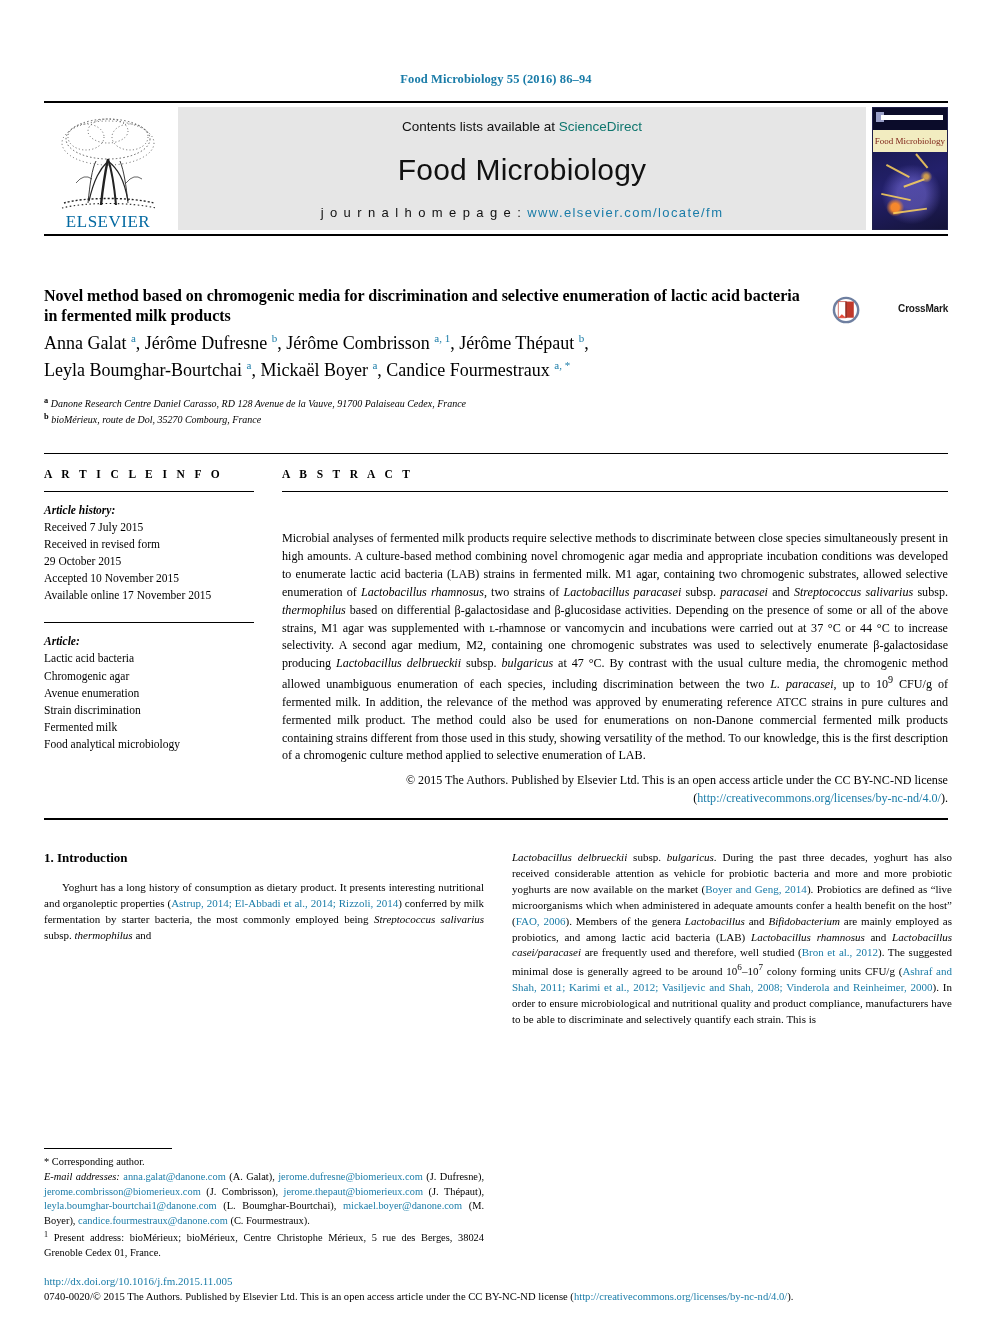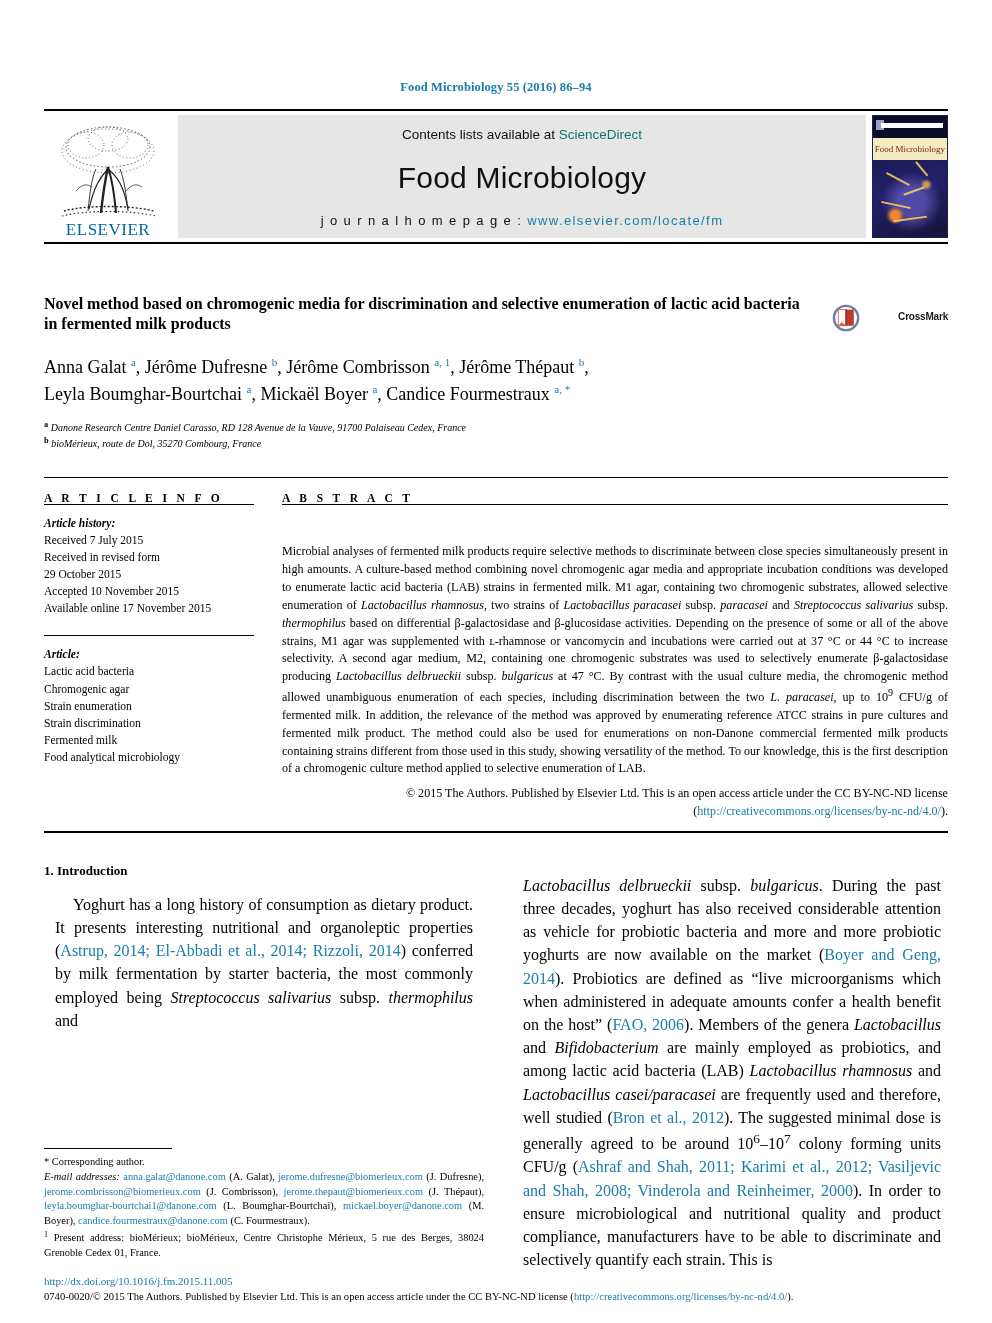--- a/index.html
+++ b/index.html
@@ -13,21 +13,21 @@
     font-family: "Liberation Serif", "DejaVu Serif", serif;
     color: #000;
     position: relative;
     overflow: hidden;
   }
   .page {
     position: relative;
     width: 992px;
     height: 1323px;
     box-sizing: border-box;
-    padding: 8px 44px;
+    padding: 0 44px;
   }
 
   
   .running-head {
     text-align: center;
     color: #1a7ca8;
     font-size: 12.5px;
     font-weight: bold;
     padding-top: 72px;
     letter-spacing: .1px;
@@ -163,21 +163,21 @@
     padding-top: 13px;
     letter-spacing: -.2px;
     margin-left: 33px;
   }
 
   
   .authors {
     font-family: "Liberation Serif", serif;
     font-size: 18px;
     line-height: 1.52;
-    margin-top: 16px;
+    margin-top: 0;
     max-width: 790px;
   }
   .authors sup { color: #1a7ca8; font-size: 11px; }
   .affils {
     margin-top: 10px;
     font-size: 10px;
     font-style: italic;
     line-height: 1.5;
   }
   .affils sup { font-style: normal; font-weight: bold; }
@@ -191,21 +191,21 @@
     padding-top: 14px;
     padding-bottom: 10px;
   }
   .col-info { width: 210px; flex: none; padding-right: 28px; }
   .col-abs  { flex: 1 1 auto; }
   .sec-head {
     font-family: "Liberation Serif", serif;
     font-size: 11.5px;
     font-weight: bold;
     letter-spacing: 3.4px;
-    margin-bottom: 0;
+    margin-bottom: 11px;
   }
   .rule { border-top: 1.5px solid #000; margin-bottom: 10px; }
   .info-block { font-size: 11.5px; line-height: 1.48; }
   .info-block .lbl { font-style: italic; font-weight: bold; }
   .info-gap { height: 18px; }
   .abstract-text {
     font-size: 12.1px;
     line-height: 1.475;
     text-align: justify;
     margin-top: 38px;
@@ -226,25 +226,25 @@
     gap: 28px;
   }
   .bcol { width: 440px; flex: none; }
   .h1 {
     font-family: "Liberation Serif", serif;
     font-size: 13px;
     font-weight: bold;
     margin: 0 0 14px 0;
   }
   .para {
-    font-size: 16px;
+    font-size: 11px;
     line-height: 1.45;
     text-align: justify;
     text-indent: 18px;
-    margin: 11px;
+    margin: 0;
   }
   .para i { font-style: italic; }
 
   
   .footnote-area {
     position: absolute;
     left: 44px;
     width: 440px;
     bottom: 62px;
   }
@@ -359,21 +359,21 @@
         <div>29 October 2015</div>
         <div>Accepted 10 November 2015</div>
         <div>Available online 17 November 2015</div>
       </div>
       <div class="info-gap"></div>
       <div class="rule"></div>
       <div class="info-block">
         <div class="lbl">Article:</div>
         <div>Lactic acid bacteria</div>
         <div>Chromogenic agar</div>
-        <div>Strain enumeration</div>
+        <div>Avenue enumeration</div>
         <div>Strain discrimination</div>
         <div>Fermented milk</div>
         <div>Food analytical microbiology</div>
       </div>
     </div>
 
     <div class="col-abs">
       <div class="sec-head">A B S T R A C T</div>
       <div class="rule"></div>
       <div class="abstract-text">Microbial analyses of fermented milk products require selective methods to discriminate between close species simultaneously present in high amounts. A culture-based method combining novel chromogenic agar media and appropriate incubation conditions was developed to enumerate lactic acid bacteria (LAB) strains in fermented milk. M1 agar, containing two chromogenic substrates, allowed selective enumeration of <i>Lactobacillus rhamnosus</i>, two strains of <i>Lactobacillus paracasei</i> subsp. <i>paracasei</i> and <i>Streptococcus salivarius</i> subsp. <i>thermophilus</i> based on differential β-galactosidase and β-glucosidase activities. Depending on the presence of some or all of the above strains, M1 agar was supplemented with ʟ-rhamnose or vancomycin and incubations were carried out at 37 °C or 44 °C to increase selectivity. A second agar medium, M2, containing one chromogenic substrates was used to selectively enumerate β-galactosidase producing <i>Lactobacillus delbrueckii</i> subsp. <i>bulgaricus</i> at 47 °C. By contrast with the usual culture media, the chromogenic method allowed unambiguous enumeration of each species, including discrimination between the two <i>L. paracasei</i>, up to 10<sup>9</sup> CFU/g of fermented milk. In addition, the relevance of the method was approved by enumerating reference ATCC strains in pure cultures and fermented milk product. The method could also be used for enumerations on non-Danone commercial fermented milk products containing strains different from those used in this study, showing versatility of the method. To our knowledge, this is the first description of a chromogenic culture method applied to selective enumeration of LAB.</div>

